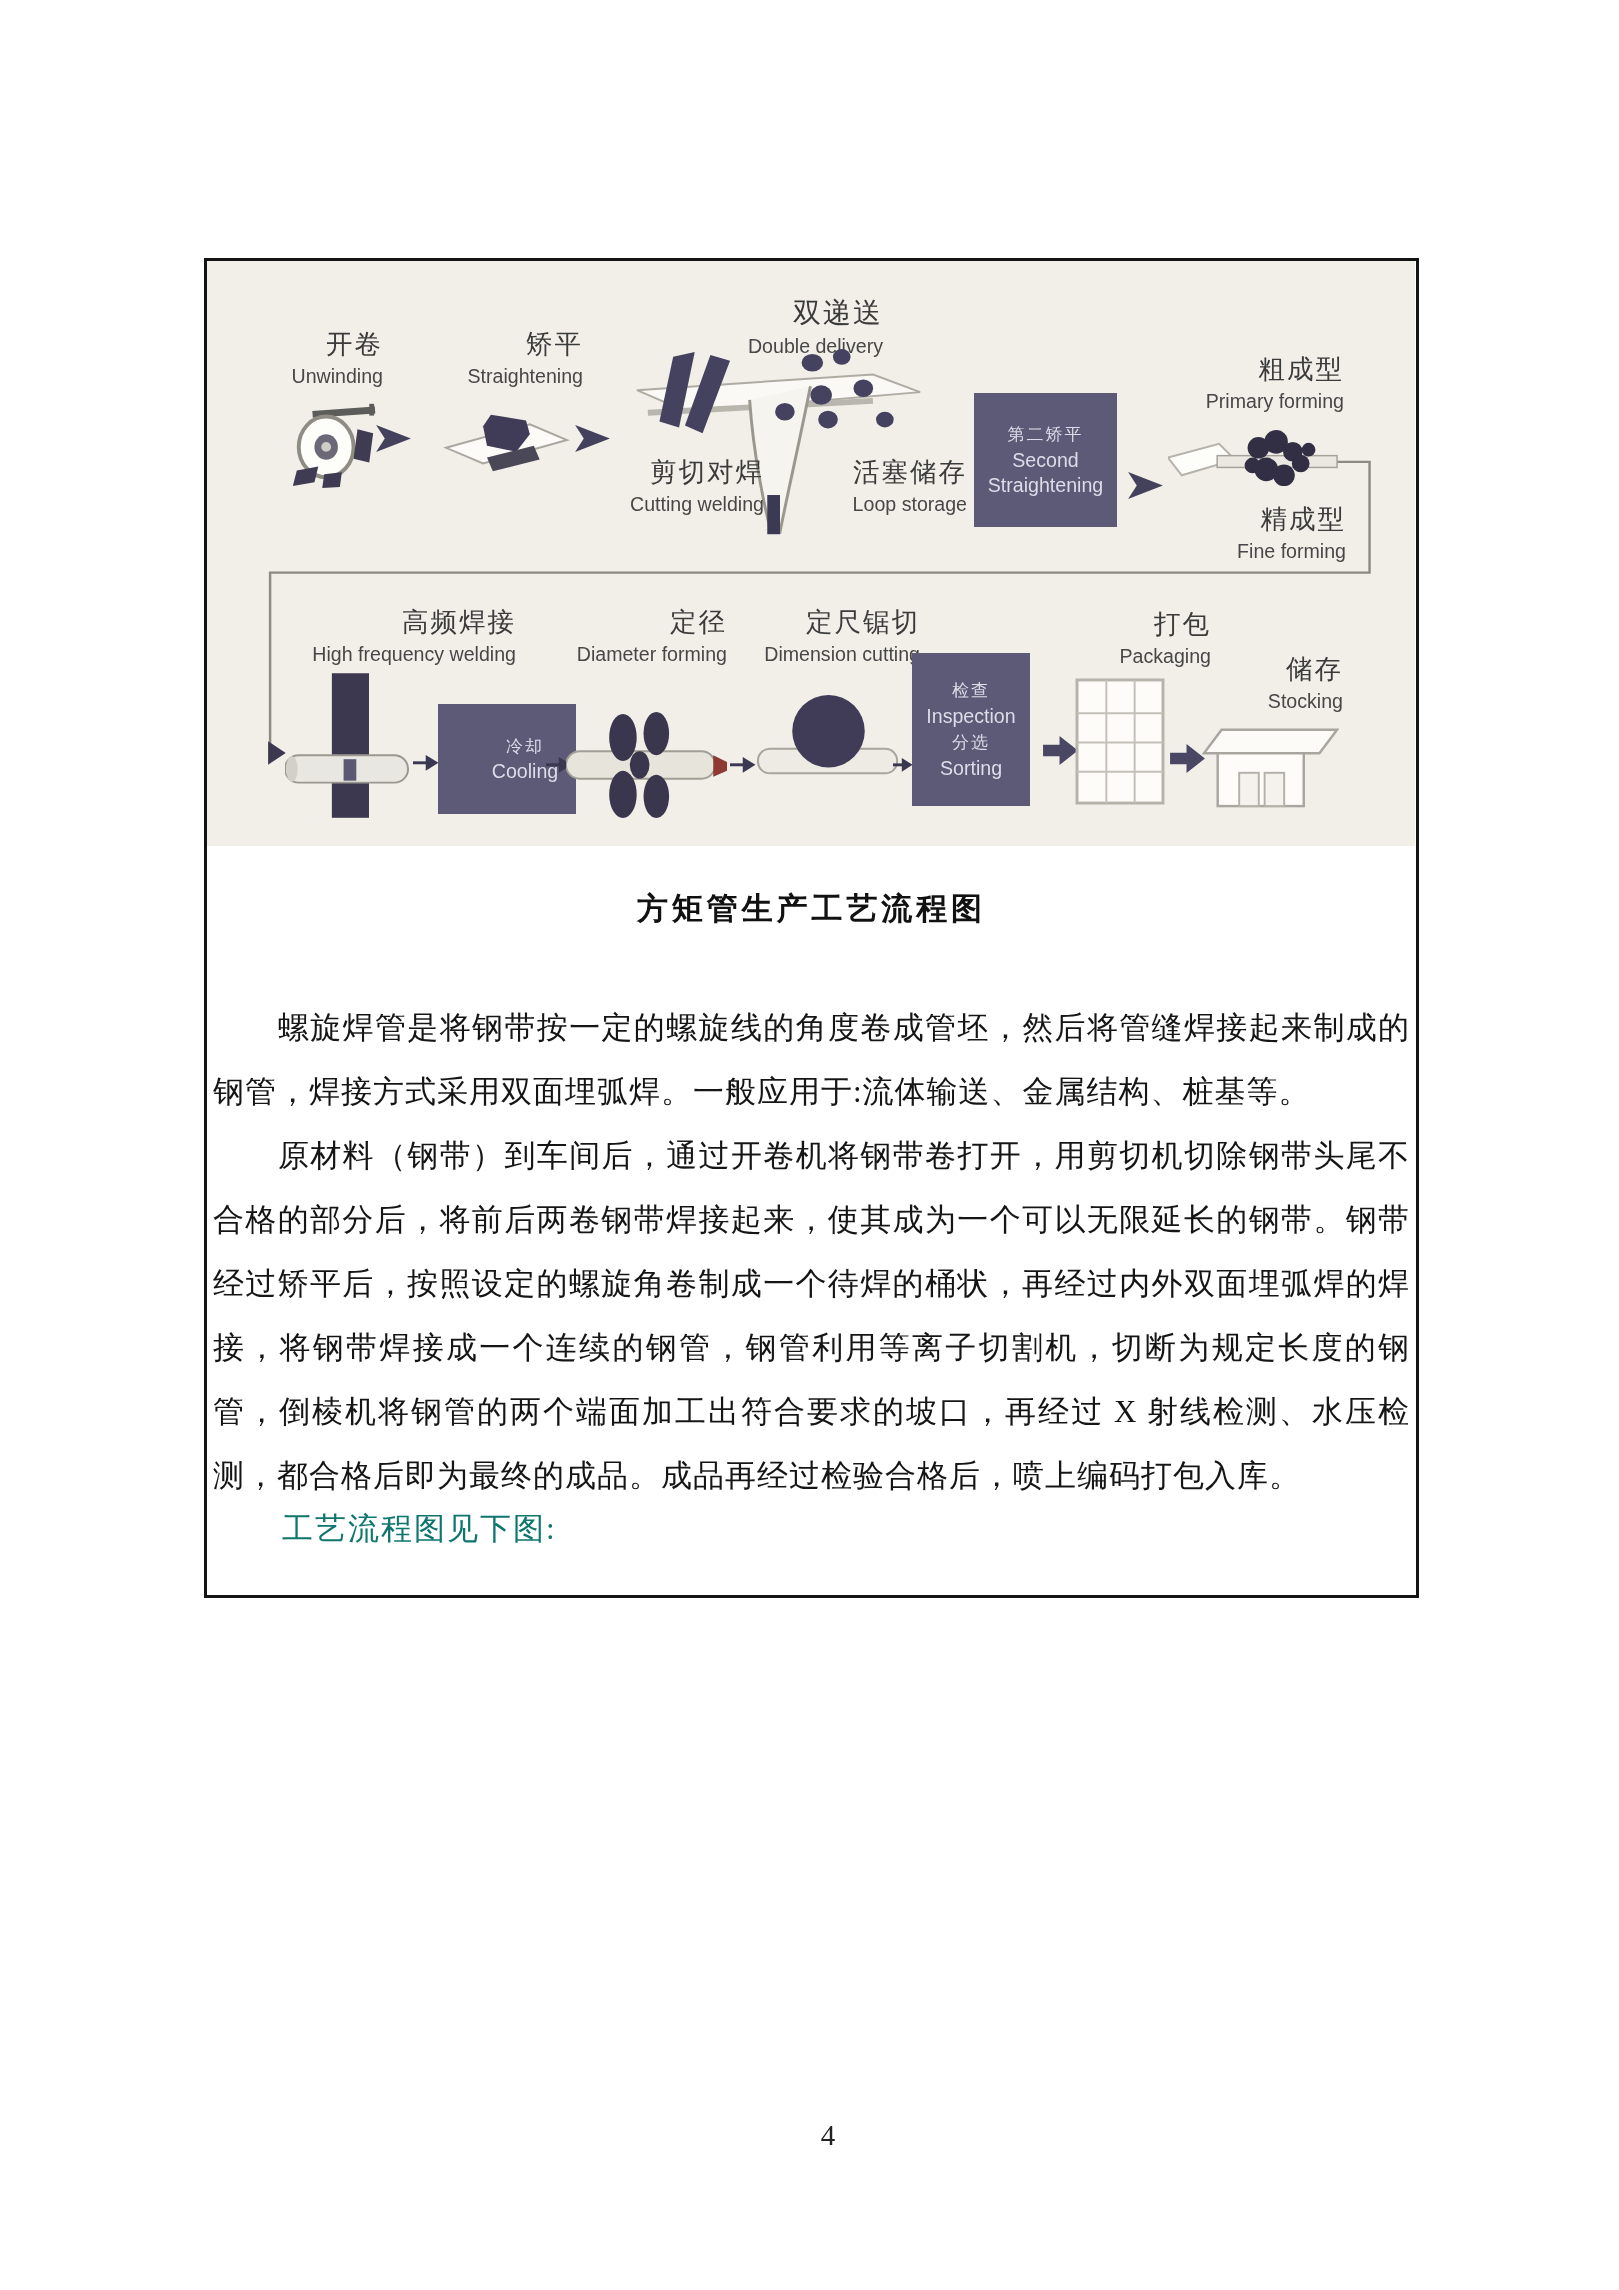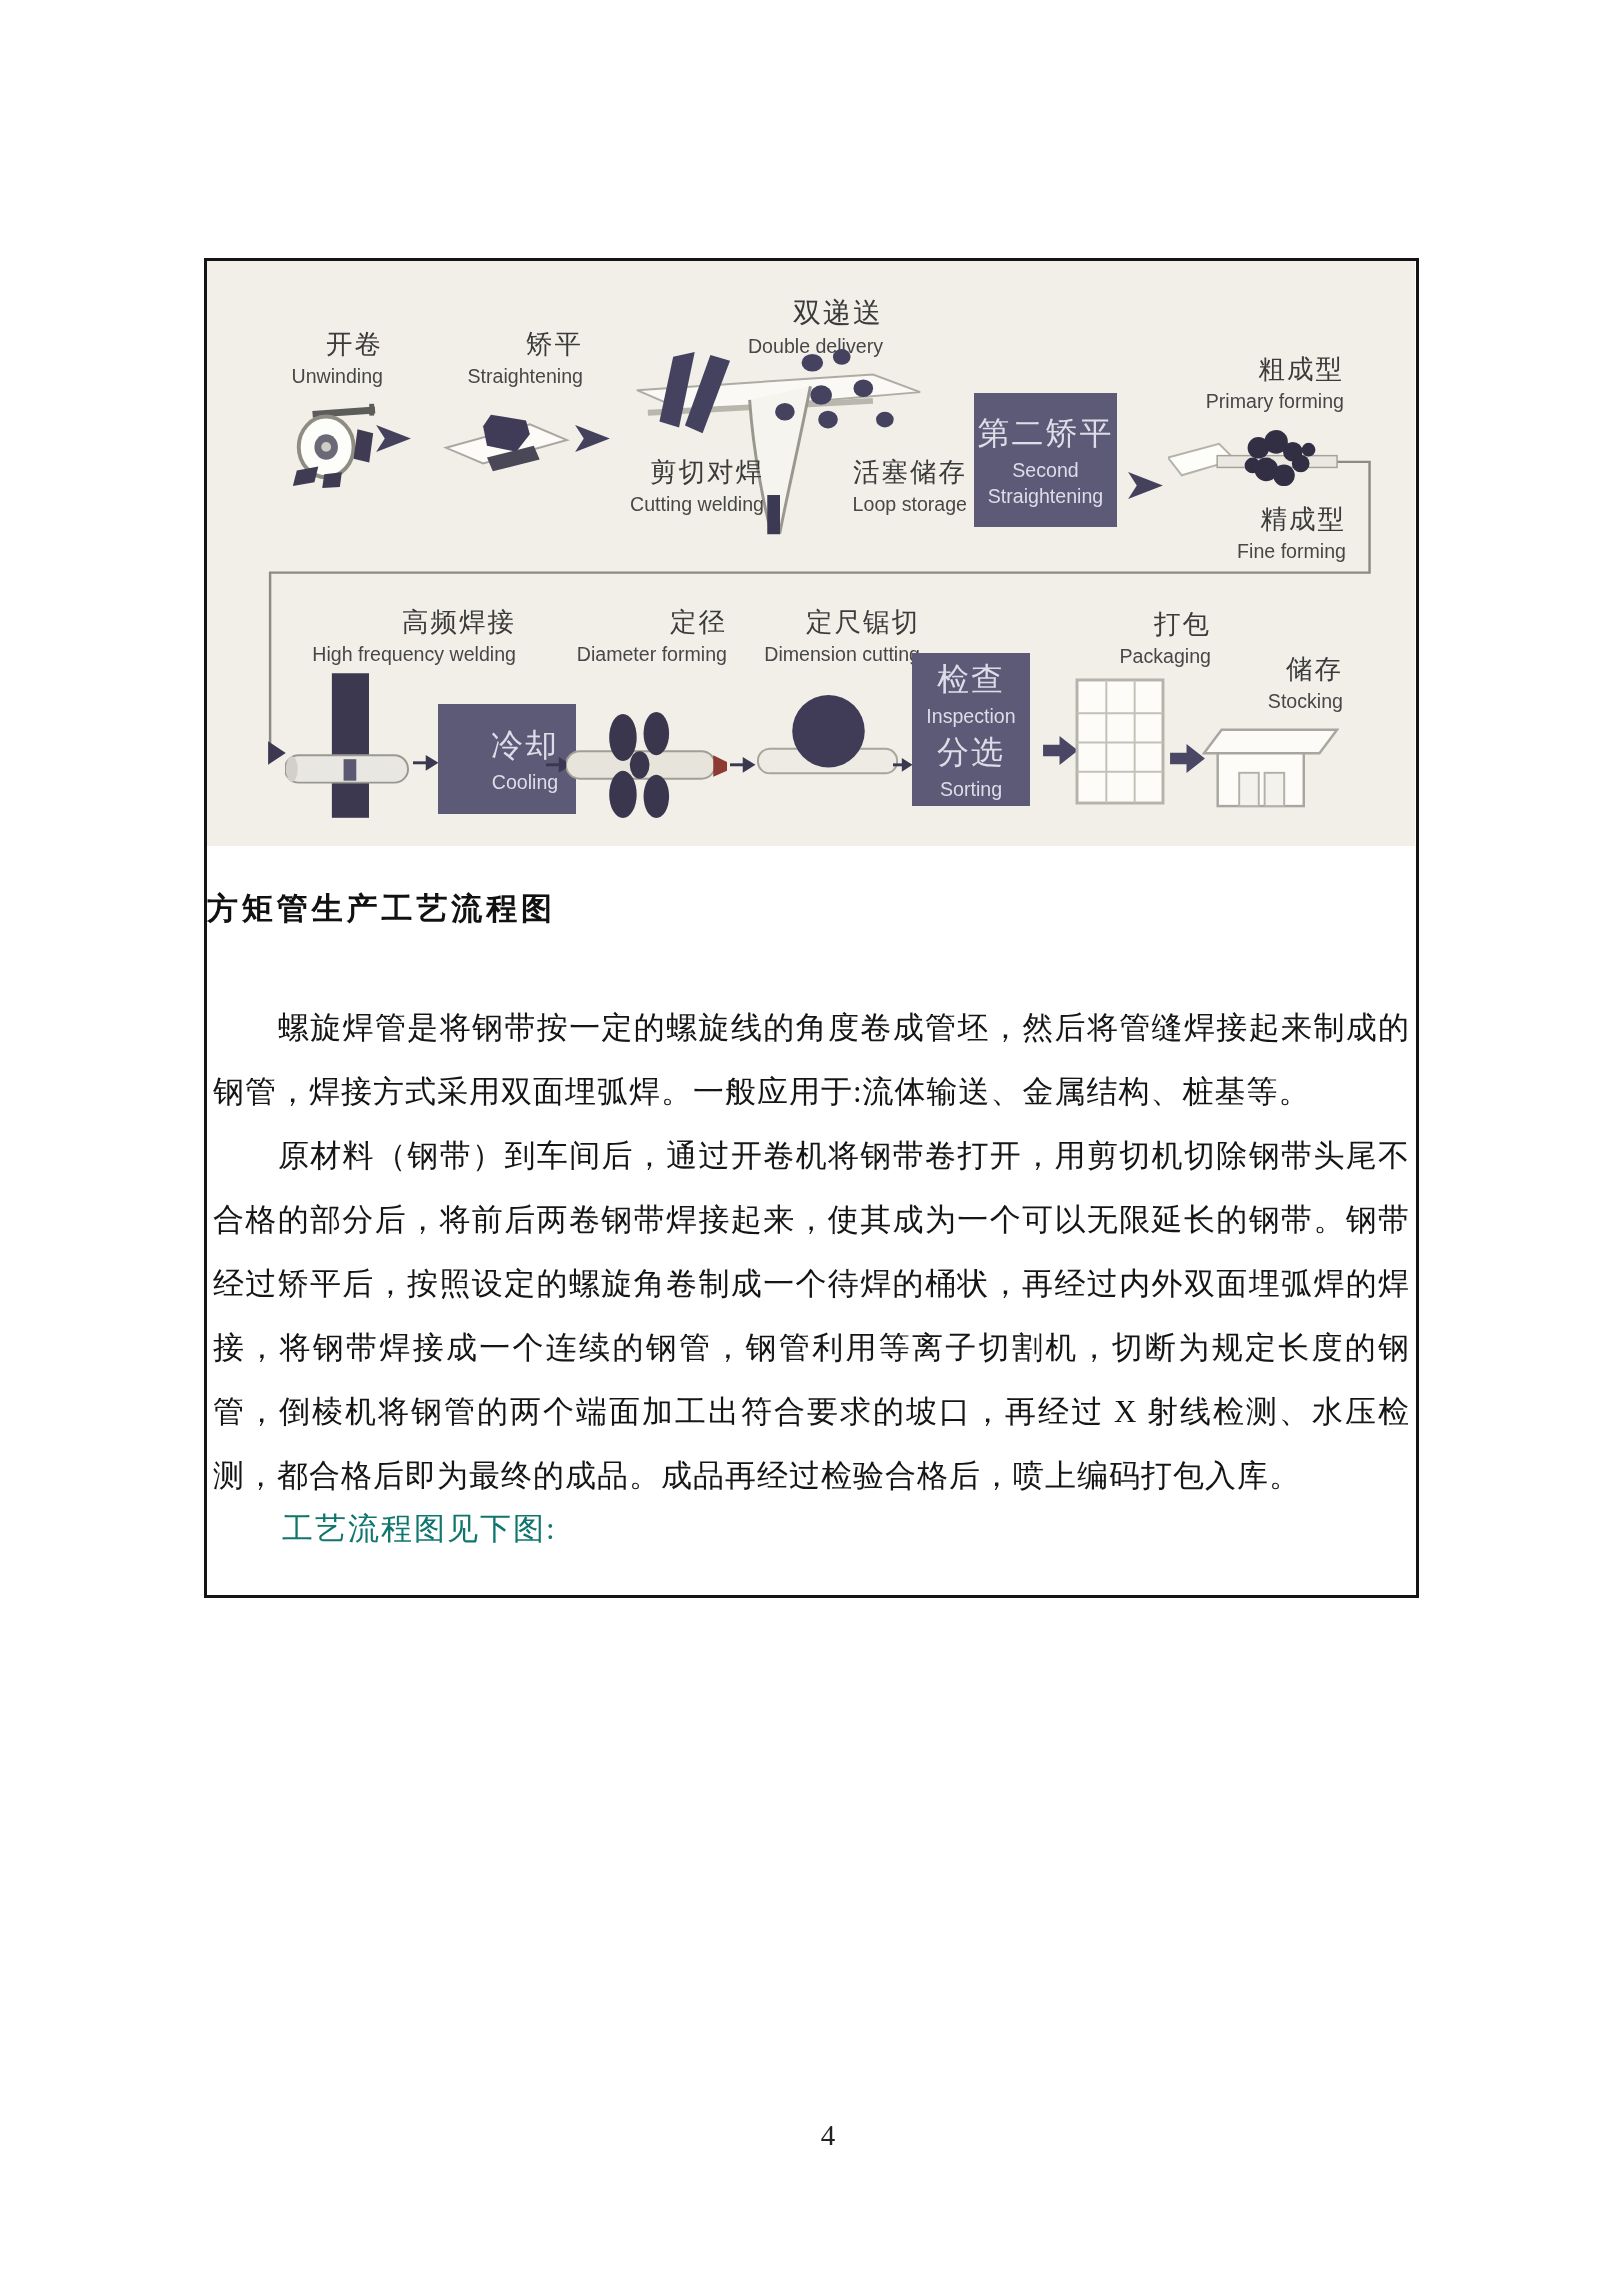--- a/index.html
+++ b/index.html
@@ -9,26 +9,26 @@
            border:3.9px solid #141414;box-sizing:border-box;background:#ffffff;}
   
   .diagram{position:absolute;left:0;top:0;width:1208px;height:585px;background:#f1efe8;}
   .dlabel{position:absolute;text-align:right;font-family:"Liberation Sans","DejaVu Sans",sans-serif;color:#3b3b3b;}
   .dlabel .zh{display:block;font-size:26.5px;letter-spacing:2px;font-weight:500;}
   .dlabel .zh.big{font-size:28px;}
   .dlabel .en{display:block;font-size:19.6px;margin-top:2.9px;color:#474747;letter-spacing:0px;}
   .pbox{position:absolute;background:#5d5a77;color:#dedce8;text-align:center;
         font-family:"Liberation Sans","DejaVu Sans",sans-serif;
         display:flex;flex-direction:column;justify-content:center;align-items:center;gap:2.9px;}
-  .pbox .zh{font-size:32px;letter-spacing:2px;}
+  .pbox .zh{font-size:17px;letter-spacing:2px;}
   .pbox .en{font-size:19.6px;}
   .icon{position:absolute;}
   .arrow{position:absolute;}
   
-  .caption{position:absolute;top:627px;left:0;right:0;text-align:left;
+  .caption{position:absolute;top:627px;left:0;right:0;text-align:center;
            font-size:31px;font-weight:bold;letter-spacing:3.9px;color:#111;}
   .heading{position:absolute;top:684px;left:5.9px;right:5.9px;font-size:31px;font-weight:600;
            text-indent:69px;letter-spacing:2px;color:#111;}
   .para{position:absolute;left:5.9px;right:5.9px;font-size:31px;line-height:64px;
         text-align:justify;text-indent:65px;letter-spacing:1px;color:#151515;margin:0;}
   .para1{top:735px;}
   .para2{top:863px;}
   .closing{position:absolute;top:1247px;left:5.9px;font-size:31px;letter-spacing:2px;
            text-indent:69px;color:#0f766e;}
   .page-num{position:absolute;top:2119px;left:0;right:0;text-align:center;

